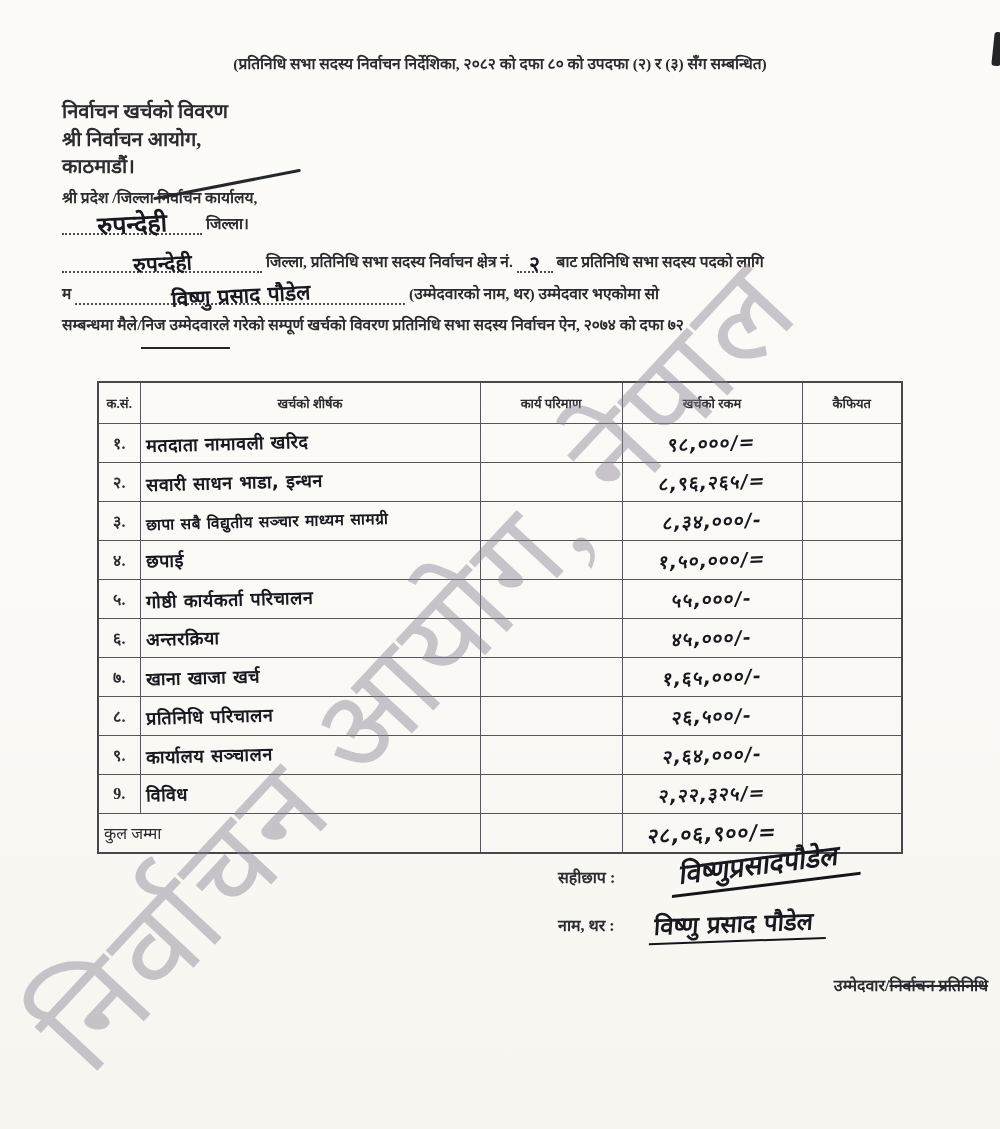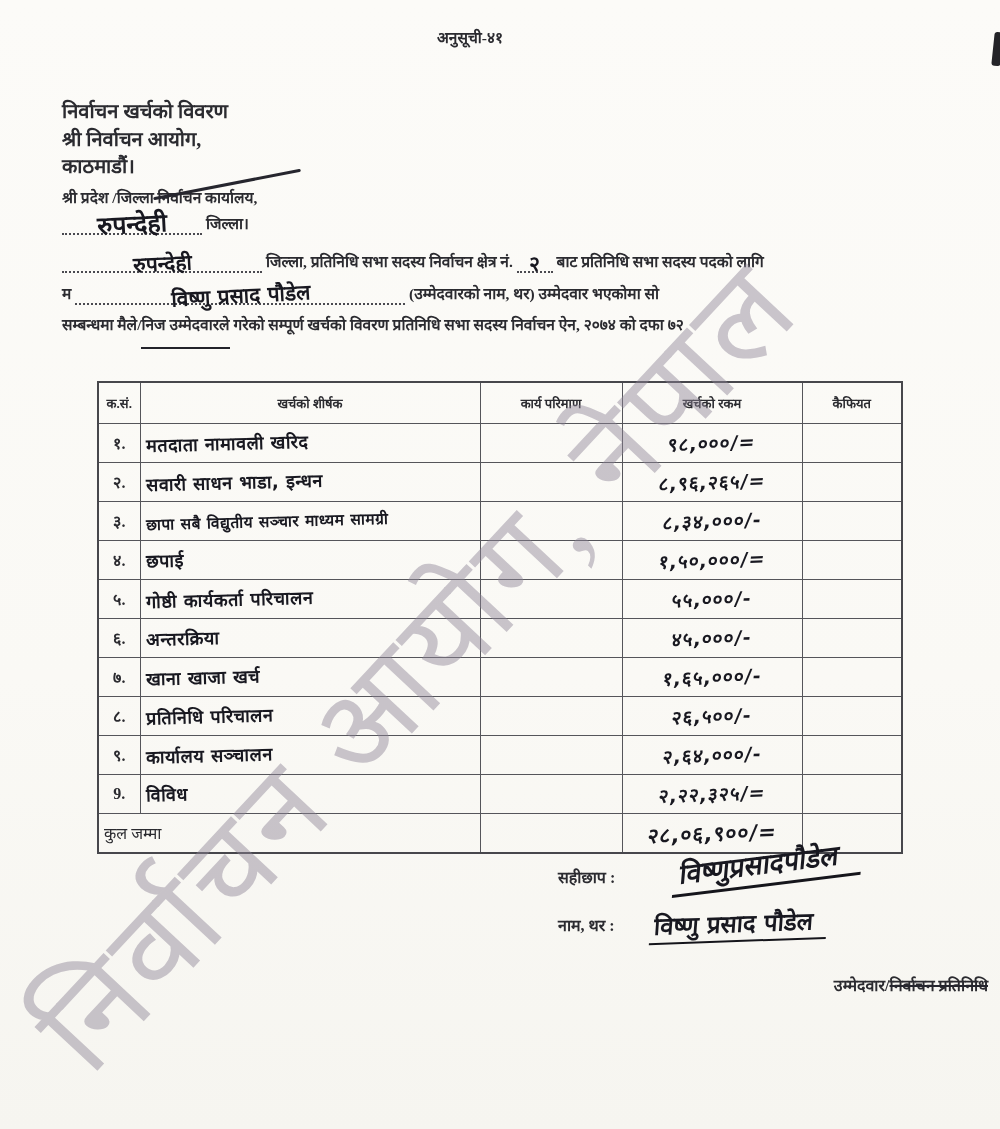--- a/index.html
+++ b/index.html
@@ -83,21 +83,21 @@
   .struck { text-decoration:line-through; text-decoration-thickness:2px; text-decoration-color:#26262e; }
   .scan-mark { position:absolute; right:-2px; top:32px; width:9px; height:34px; background:#242428; border-radius:3px; transform:rotate(6deg); }
 </style>
 </head>
 <body>
 
 <div class="page">
 
   <div class="watermark">निर्वाचन आयोग, नेपाल</div>
 
-  <div class="annex printed">अनुसूची-४१</div>
+  <div class="subtitle printed">(प्रतिनिधि सभा सदस्य निर्वाचन निर्देशिका, २०८२ को दफा ८० को उपदफा (२) र (३) सँग सम्बन्धित)</div>
 
   <div class="addr printed">
     <div>निर्वाचन खर्चको विवरण</div>
     <div>श्री निर्वाचन आयोग,</div>
     <div>काठमाडौं।</div>
   </div>
 
   <div class="office-line printed">श्री प्रदेश /जिल्ला निर्वाचन कार्यालय,</div>
   <div class="office-strike"></div>
 

